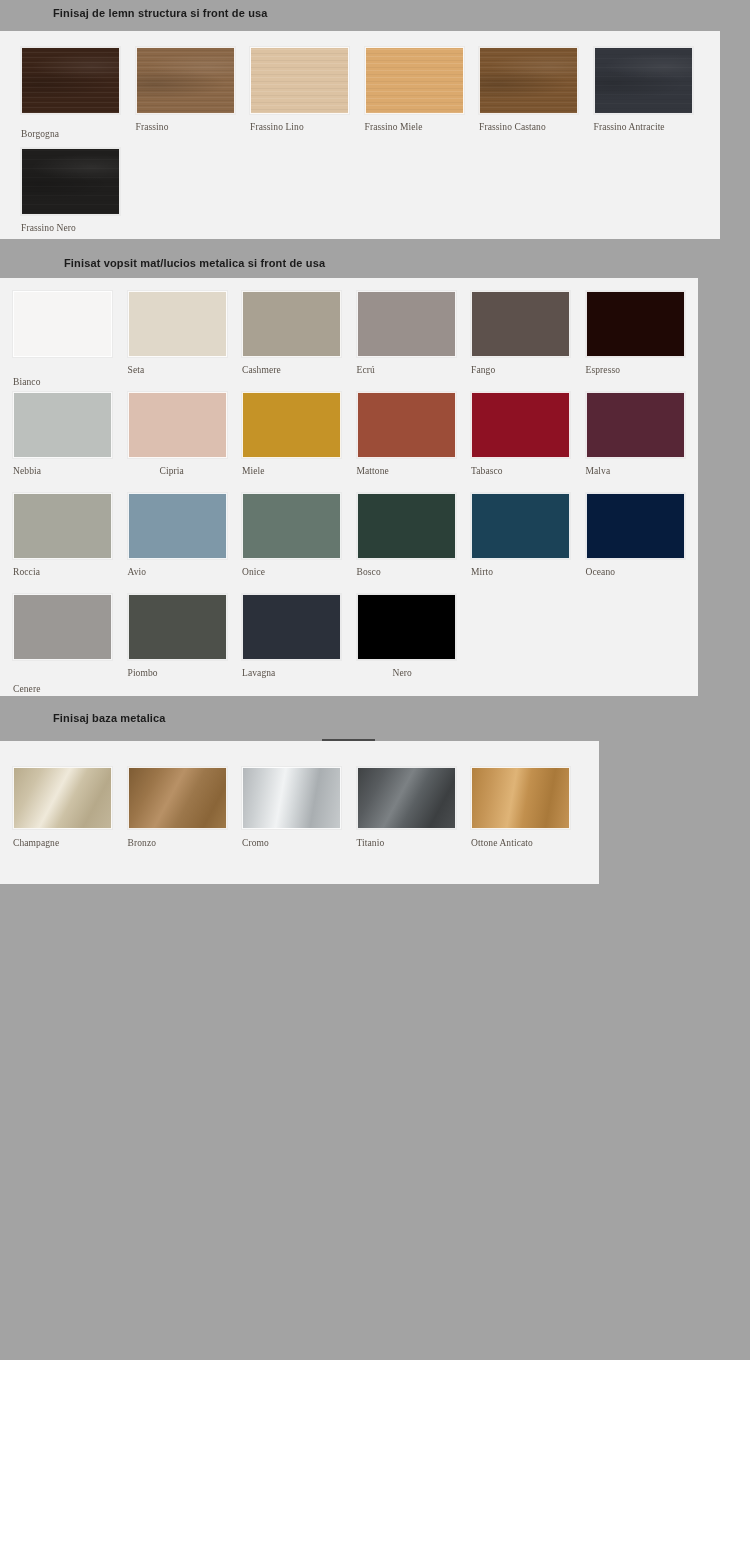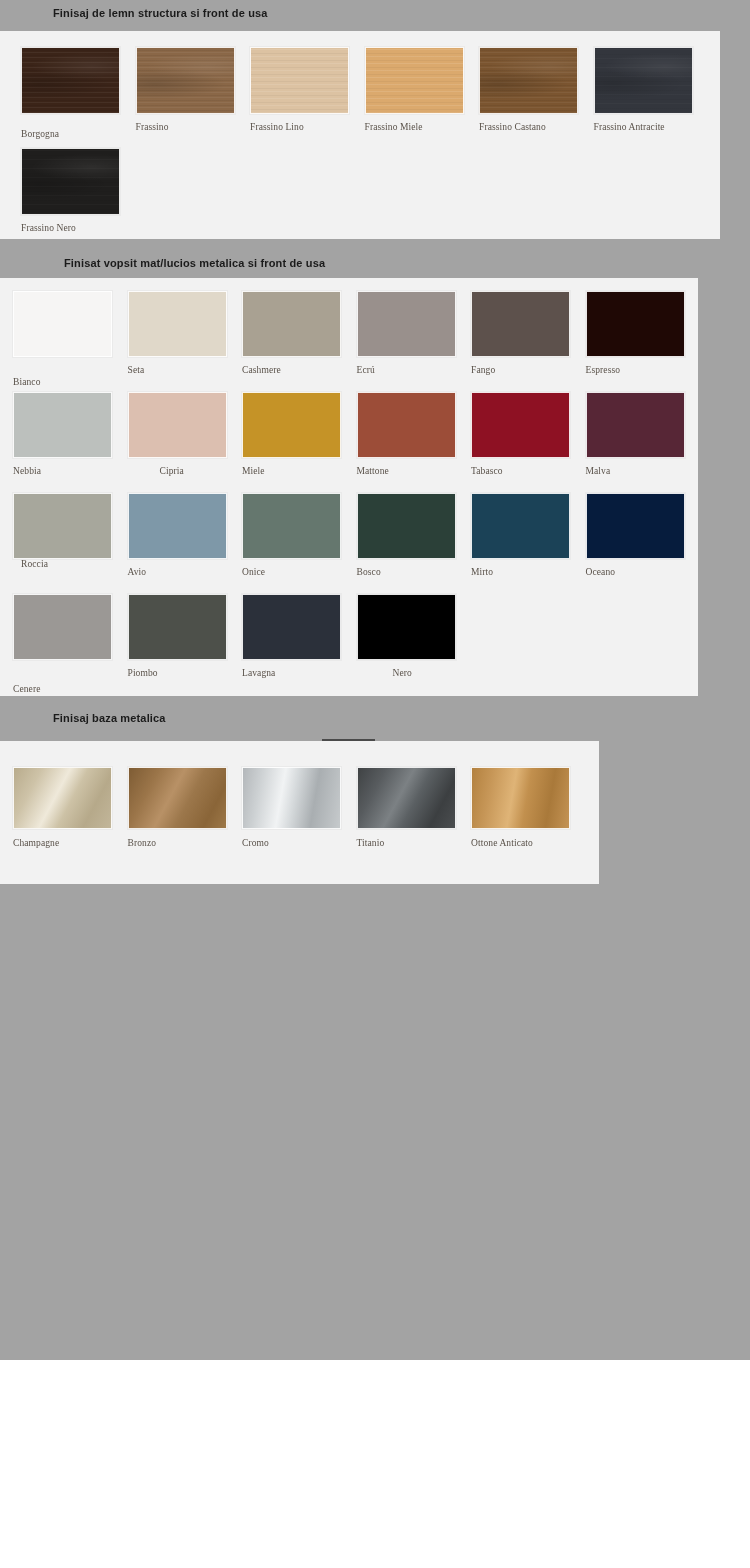--- a/index.html
+++ b/index.html
@@ -221,21 +221,21 @@
       <div class="cell" style="left: 471px; top: 392px;">
         <div class="swatch" title="Tabasco" style="width: 99px; height: 66px; background: rgb(142, 17, 35);"></div>
         <div class="label" style="top: 74px;">Tabasco</div>
       </div>
       <div class="cell" style="left: 585.5px; top: 392px;">
         <div class="swatch" title="Malva" style="width: 99px; height: 66px; background: rgb(87, 38, 54);"></div>
         <div class="label" style="top: 74px;">Malva</div>
       </div>
       <div class="cell" style="left: 13px; top: 493px;">
         <div class="swatch" title="Roccia" style="width: 99px; height: 66px; background: rgb(167, 167, 156);"></div>
-        <div class="label" style="top: 66px; margin-left: 8px;">Roccia</div>
+        <div class="label" style="top: 74px;">Roccia</div>
       </div>
       <div class="cell" style="left: 127.5px; top: 493px;">
         <div class="swatch" title="Avio" style="width: 99px; height: 66px; background: rgb(126, 152, 168);"></div>
         <div class="label" style="top: 74px;">Avio</div>
       </div>
       <div class="cell" style="left: 242px; top: 493px;">
         <div class="swatch" title="Onice" style="width: 99px; height: 66px; background: rgb(101, 119, 110);"></div>
         <div class="label" style="top: 74px;">Onice</div>
       </div>
       <div class="cell" style="left: 356.5px; top: 493px;">

